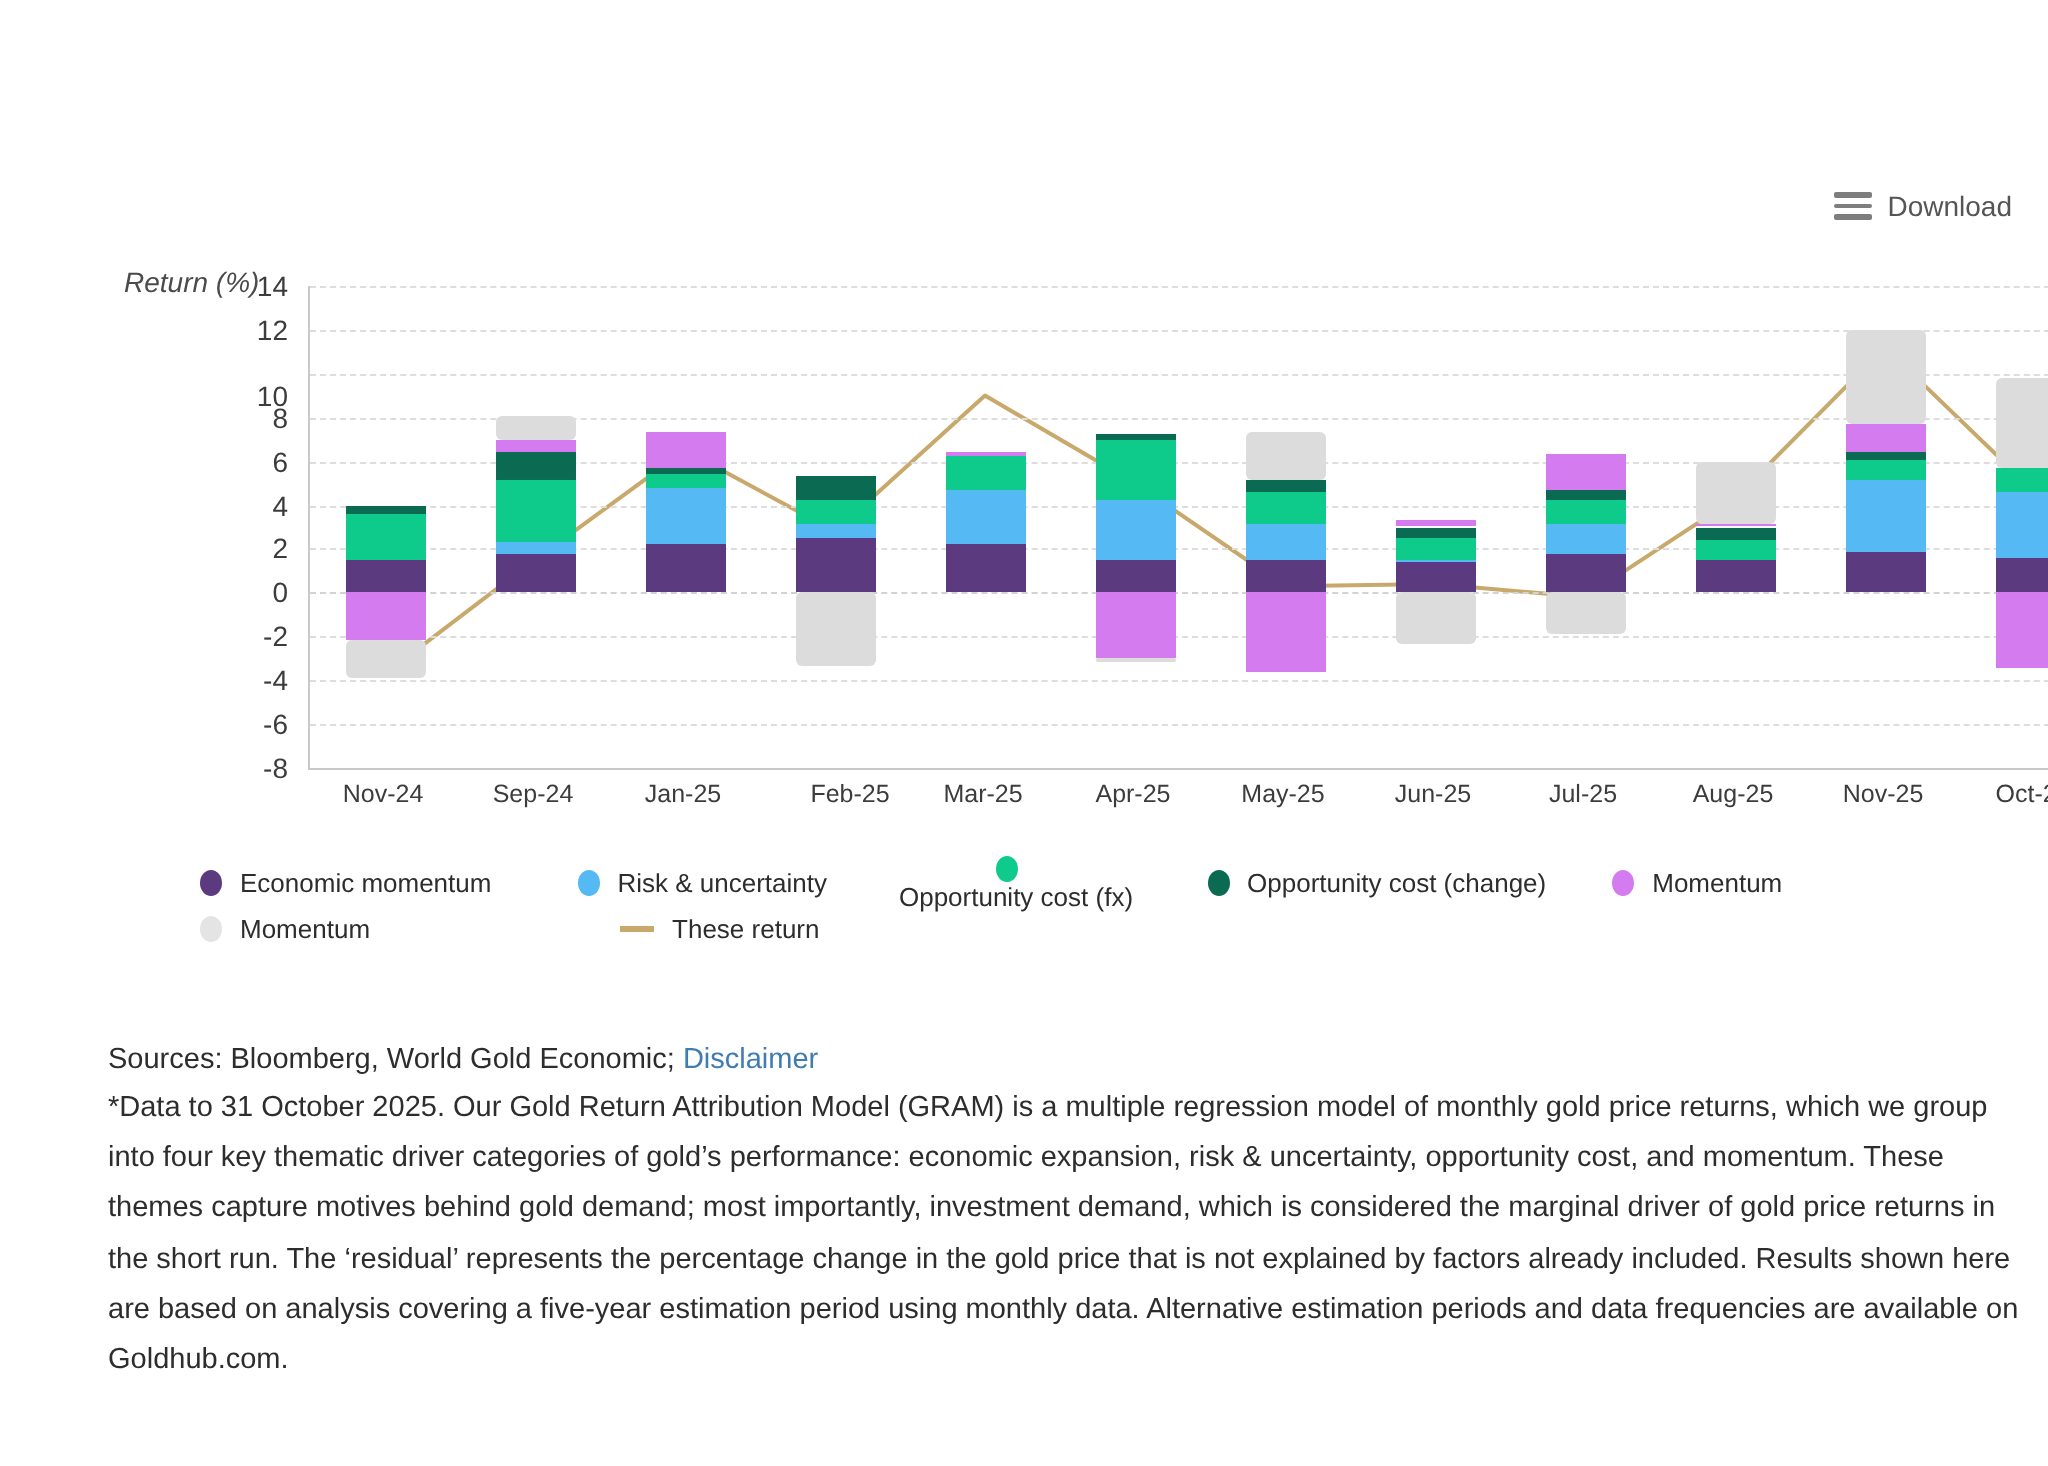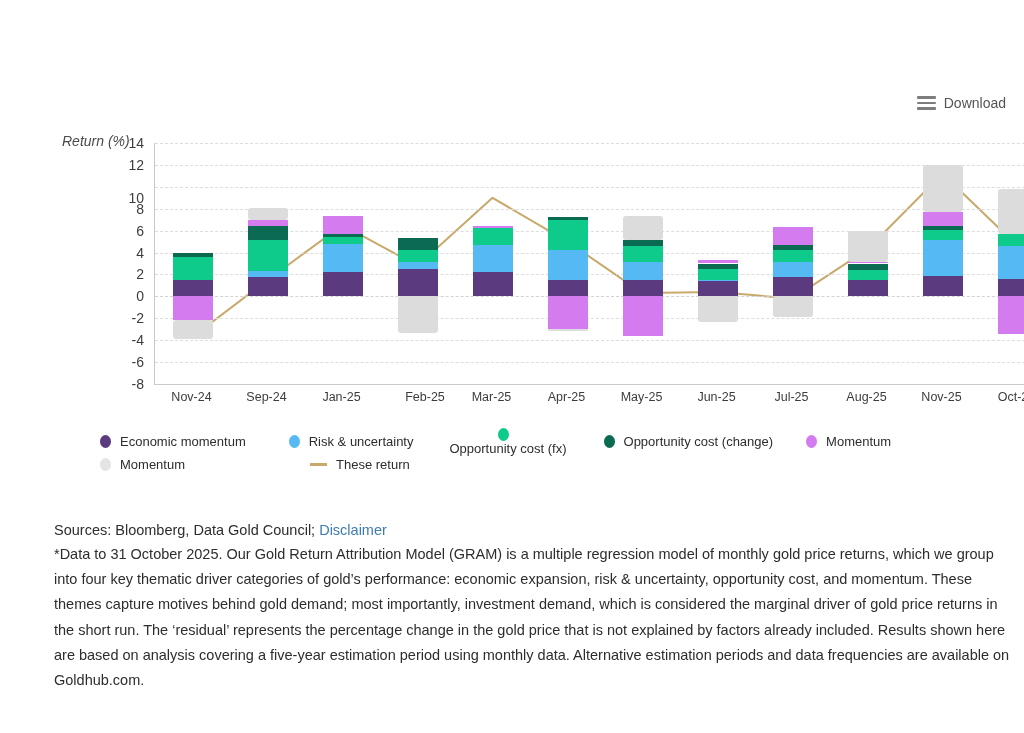--- a/index.html
+++ b/index.html
@@ -287,17 +287,17 @@
           <span class="legend-dot" style="background: rgb(228, 228, 228);"></span>
           <span class="legend-text">Momentum</span>
         </div>
         <div class="legend-item" style="margin-right: 30px;">
           <span class="legend-line" style="background: rgb(200, 169, 107);"></span>
           <span class="legend-text">These return</span>
         </div>
       </div>
   </div>
 
-  <div id="sources"><span>Sources: Bloomberg, Data Gold Council; </span><a id="disclaimer-link">Disclaimer</a></div>
+  <div id="sources"><span>Sources: Bloomberg, World Gold Economic; </span><a id="disclaimer-link">Disclaimer</a></div>
 
   <div id="footnote">*Data to 31 October 2025. Our Gold Return Attribution Model (GRAM) is a multiple regression model of monthly gold price returns, which we group into four key thematic driver categories of gold’s performance: economic expansion, risk &amp; uncertainty, opportunity cost, and momentum. These themes capture motives behind gold demand; most importantly, investment demand, which is considered the marginal driver of gold price returns in the short run. The ‘residual’ represents the percentage change in the gold price that is not explained by factors already included. Results shown here are based on analysis covering a five-year estimation period using monthly data. Alternative estimation periods and data frequencies are available on Goldhub.com.</div>
 
 </div>
 
 </body></html>

